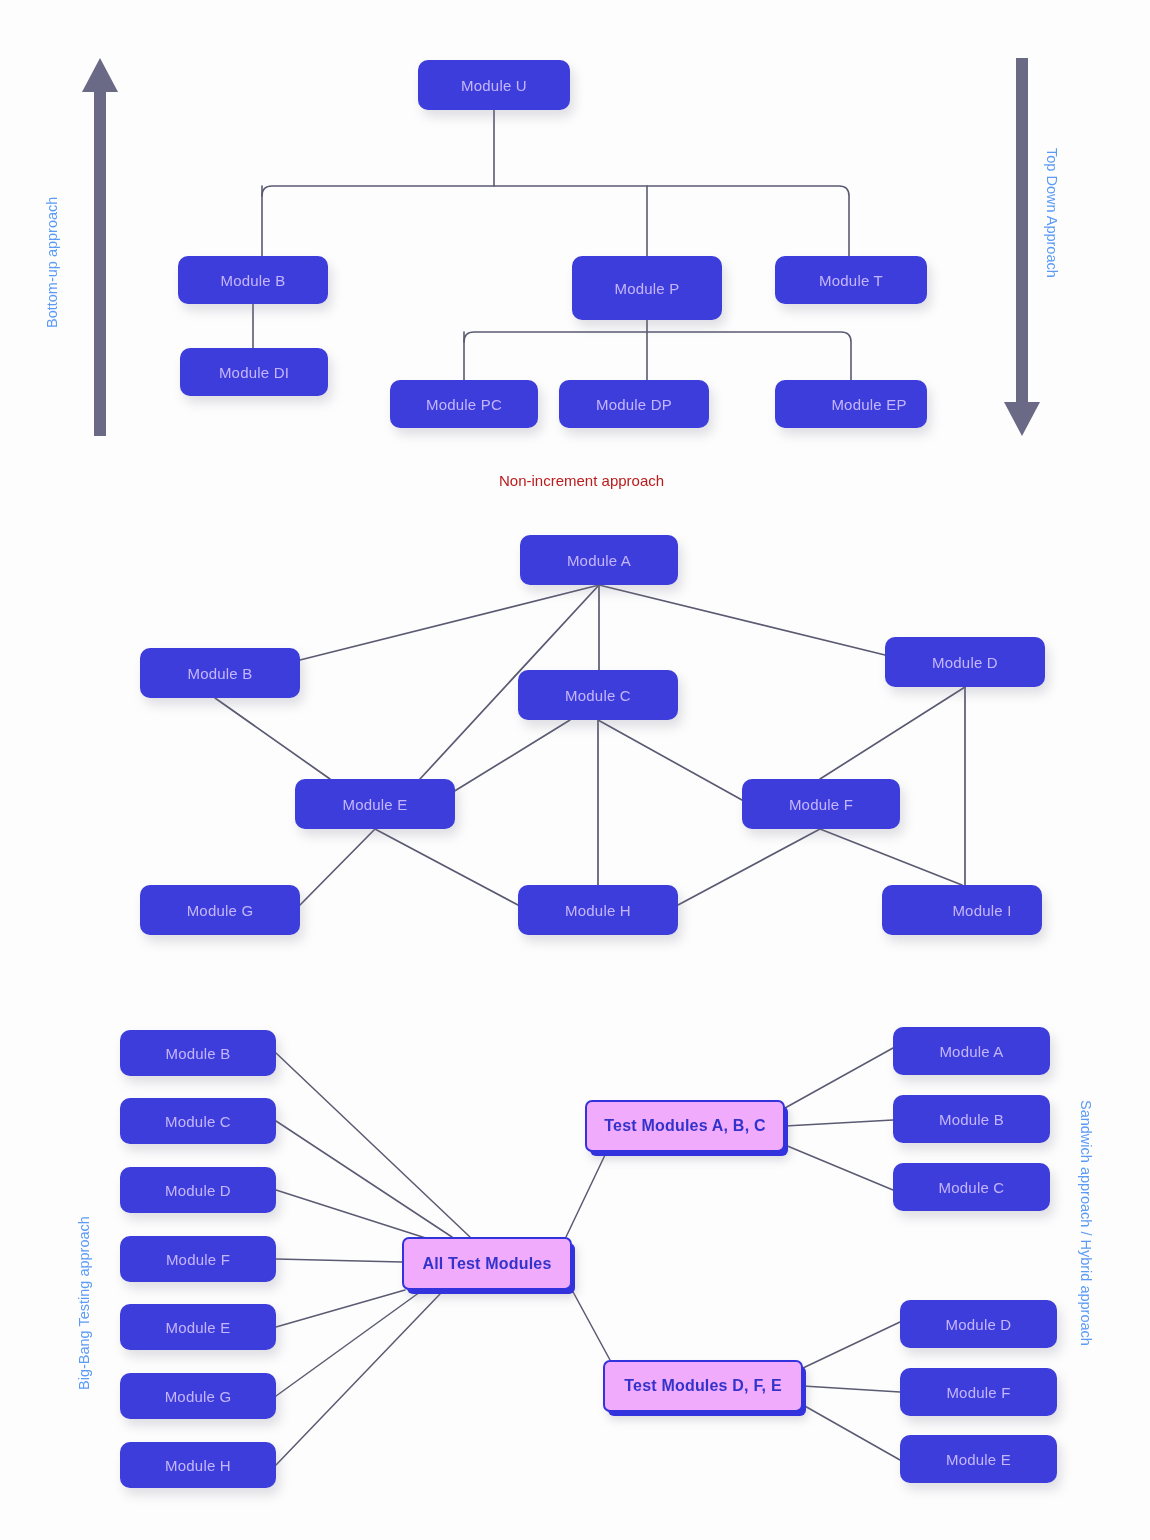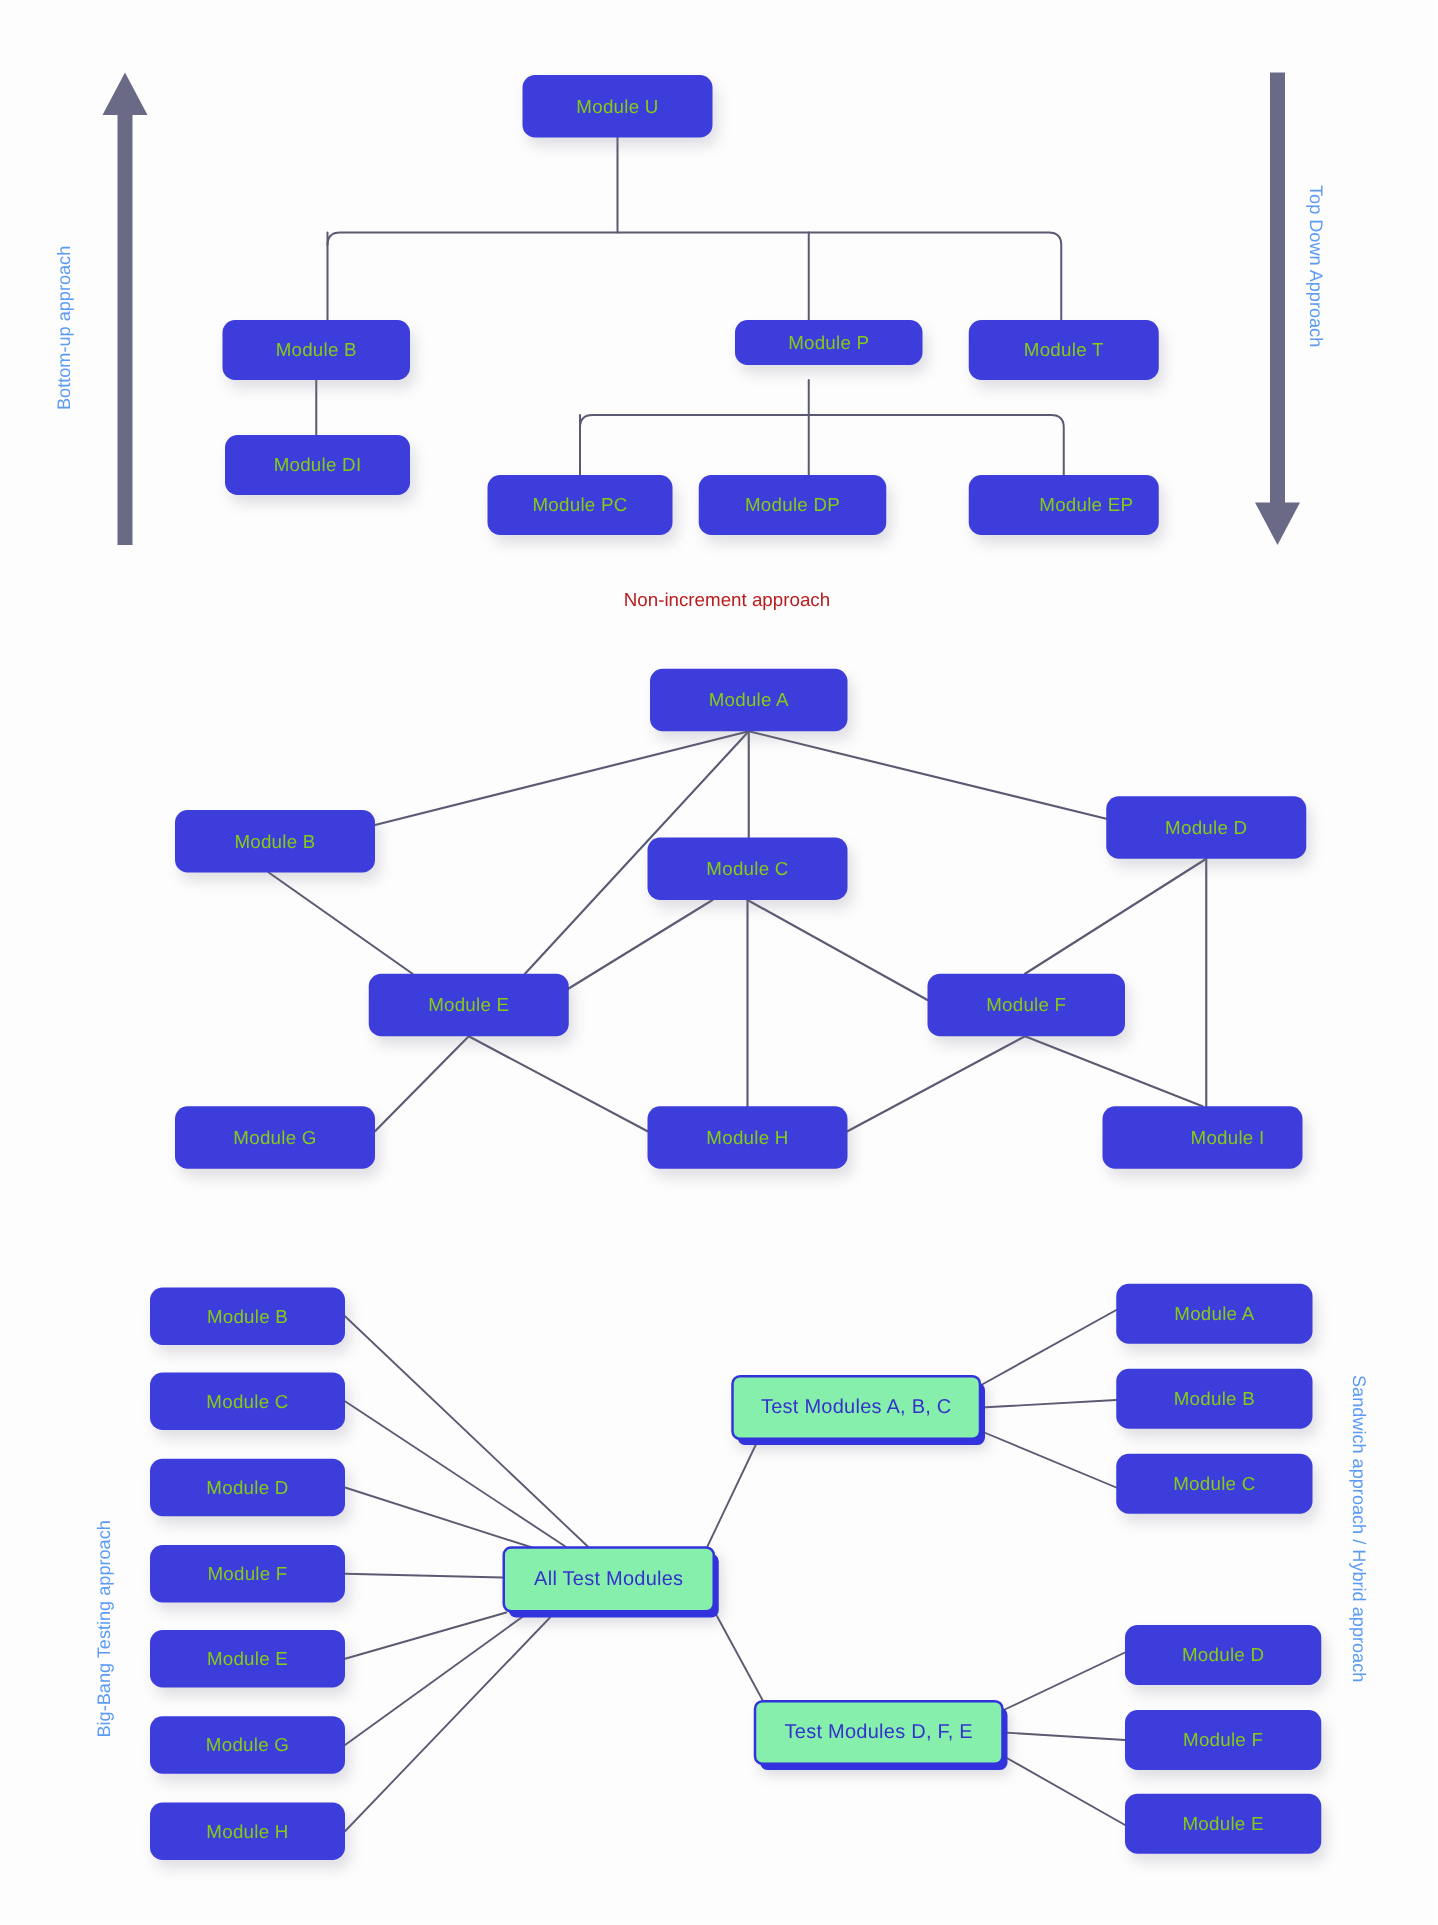--- a/index.html
+++ b/index.html
@@ -21,35 +21,35 @@
     position: absolute;
     left: 0;
     top: 0;
     width: 1150px;
     height: 1540px;
     pointer-events: none;
   }
   .node {
     position: absolute;
     background: #3d3ddb;
-    color: #84cc16;
+    color: #c4b5fd;
     border-radius: 10px;
     display: flex;
     align-items: center;
     justify-content: center;
     font-size: 15px;
     letter-spacing: 0.2px;
     box-shadow: 4px 7px 11px rgba(120,120,140,0.22);
     box-sizing: border-box;
     z-index: 3;
   }
   .node.white {
-    background: #86efac;
+    background: #f0abfc;
     color: #3333cc;
-    font-weight: normal;
+    font-weight: bold;
     border: 2px solid #3333dd;
     border-radius: 7px;
     font-size: 16px;
     box-shadow: 4px 5px 0px -1px #3333dd, 5px 8px 10px rgba(120,120,140,0.25);
   }
   .vlabel {
     position: absolute;
     color: #5b9bf5;
     font-size: 14.5px;
     white-space: nowrap;
@@ -143,21 +143,21 @@
   <svg class="arrow" style="left:1000px; top:52px; width:44px; height:390px;" viewBox="0 0 44 390">
     <path d="M22,384 L40,350 L28,350 L28,6 L16,6 L16,350 L4,350 Z" fill="#6a6a86"></path>
   </svg>
 
   <div class="vlabel up" style="left:44px; top:148px; height:180px;">Bottom-up approach</div>
   <div class="vlabel down" style="left:1044px; top:148px; height:180px;">Top Down Approach</div>
   <div class="hlabel" style="left:499px; top:472px;">Non-increment approach</div>
 
   <div class="node" style="left:418px; top:60px; width:152px; height:50px;">Module U</div>
   <div class="node" style="left:178px; top:256px; width:150px; height:48px;">Module B</div>
-  <div class="node" style="left:588px; top:256px; width:150px; height:36px;">Module P</div>
+  <div class="node" style="left:572px; top:256px; width:150px; height:64px;">Module P</div>
   <div class="node" style="left:775px; top:256px; width:152px; height:48px;">Module T</div>
   <div class="node" style="left:180px; top:348px; width:148px; height:48px;">Module DI</div>
   <div class="node" style="left:390px; top:380px; width:148px; height:48px;">Module PC</div>
   <div class="node" style="left:559px; top:380px; width:150px; height:48px;">Module DP</div>
   <div class="node" style="left:775px; top:380px; width:152px; height:48px;padding-left:36px;">Module EP</div>
 
   <div class="node" style="left:520px; top:535px; width:158px; height:50px;">Module A</div>
   <div class="node" style="left:140px; top:648px; width:160px; height:50px;">Module B</div>
   <div class="node" style="left:518px; top:670px; width:160px; height:50px;">Module C</div>
   <div class="node" style="left:885px; top:637px; width:160px; height:50px;">Module D</div>

